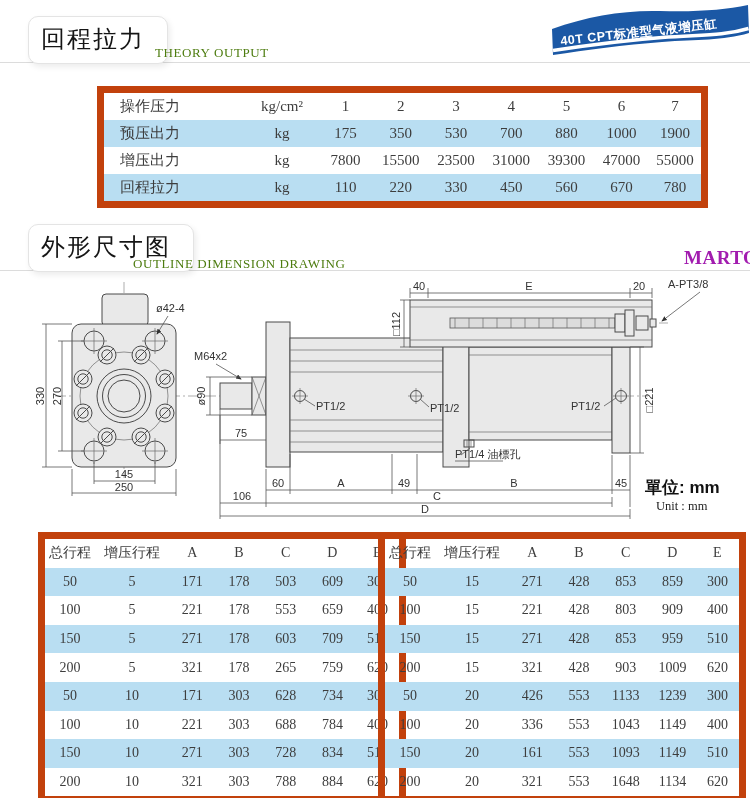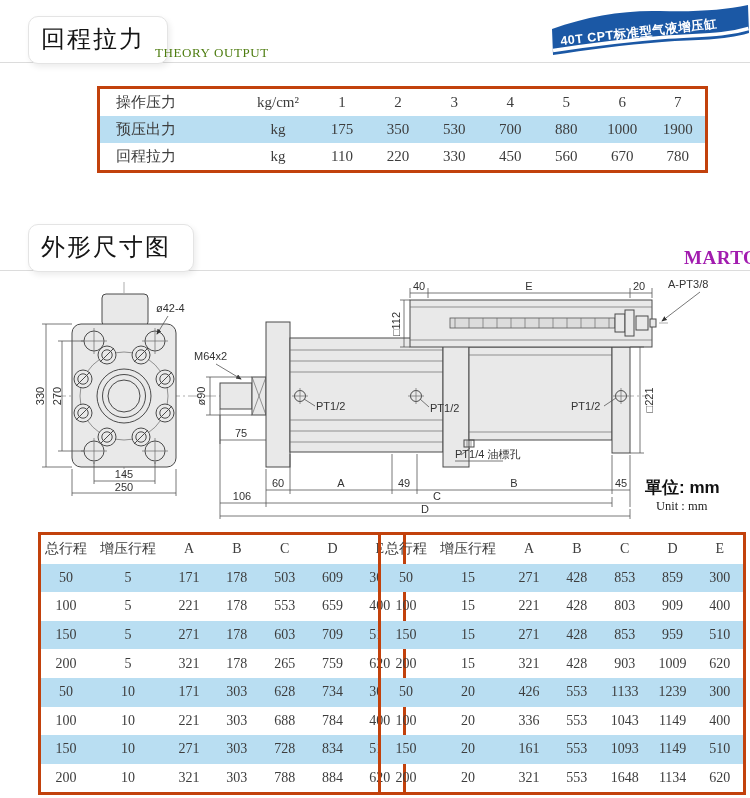--- a/index.html
+++ b/index.html
@@ -6,21 +6,21 @@
   .page{position:relative;width:750px;height:798px;background:#fff;overflow:hidden;
         font-family:"Liberation Serif","DejaVu Serif",serif}
   .divider{position:absolute;left:0;width:750px;height:1px;background:#dcdcdc;z-index:1}
   .pill{position:absolute;background:#fff;border:1px solid #e4e4e4;border-radius:10px;
         box-shadow:2px 3px 6px rgba(0,0,0,.08);padding:6px 22px 8px 12px;font-size:24px;
         color:#151515;letter-spacing:2px;z-index:2;font-weight:500}
   .sub-en{position:absolute;font-size:13px;color:#4d7c0f;letter-spacing:.6px;z-index:2}
   .brand{position:absolute;left:684px;top:247px;font-weight:bold;font-size:19px;color:#a21caf;
          letter-spacing:.5px;z-index:2}
   .brand sup{font-size:9px}
-  table.blue{position:absolute;border-collapse:collapse;border:3px solid #c2410c;table-layout:fixed;z-index:2}
+  table.blue{position:absolute;border-collapse:collapse;border:7px solid #c2410c;table-layout:fixed;z-index:2}
   table.blue td,table.blue th{font-weight:normal;text-align:center;color:#3d3d3d;padding:0;overflow:hidden;white-space:nowrap}
   table.blue tr:nth-child(even){background:#b9def2}
   #theoryTable{left:97px;top:86px;width:611px}
   #theoryTable td,#theoryTable th{height:27px;font-size:15px}
   #theoryTable tr>*:first-child{text-align:left;padding-left:16px;width:126px}
   #theoryTable tr>*:nth-child(2){width:72px}
   .dims{top:532px;width:368px}
   .dims td,.dims th{height:28.6px;font-size:14px}
   .dims tr>*:nth-child(1){width:50px}
   .dims tr>*:nth-child(2){width:74px}
@@ -75,36 +75,48 @@
           <td>kg</td>
           <td>175</td>
           <td>350</td>
           <td>530</td>
           <td>700</td>
           <td>880</td>
           <td>1000</td>
           <td>1900</td>
         </tr>
         <tr>
+          <td>增压出力</td>
+          <td>kg</td>
+          <td>7800</td>
+          <td>15500</td>
+          <td>23500</td>
+          <td>31000</td>
+          <td>39300</td>
+          <td>47000</td>
+          <td>55000</td>
+        </tr>
+        <tr>
           <td>回程拉力</td>
           <td>kg</td>
           <td>110</td>
           <td>220</td>
           <td>330</td>
           <td>450</td>
           <td>560</td>
           <td>670</td>
           <td>780</td>
         </tr>
       </tbody>
   </table>
 
   <div class="pill" style="left:28px;top:224px">
     <span>外形尺寸图</span>
   </div>
+  <div class="sub-en" style="left:133px;top:256px">OUTLINE DIMENSION DRAWING</div>
   <div class="brand"><span>MARTO</span><sup>®</sup></div>
   <div class="divider" style="top:270px"></div>
 
   <svg class="drawing" width="750" height="246" viewBox="0 276 750 246">
     <defs>
       <marker id="arw" markerWidth="8" markerHeight="8" refX="6" refY="3" orient="auto">
         <path d="M0 0 L7 3 L0 6 Z" fill="#333"></path>
       </marker>
     </defs>
 

